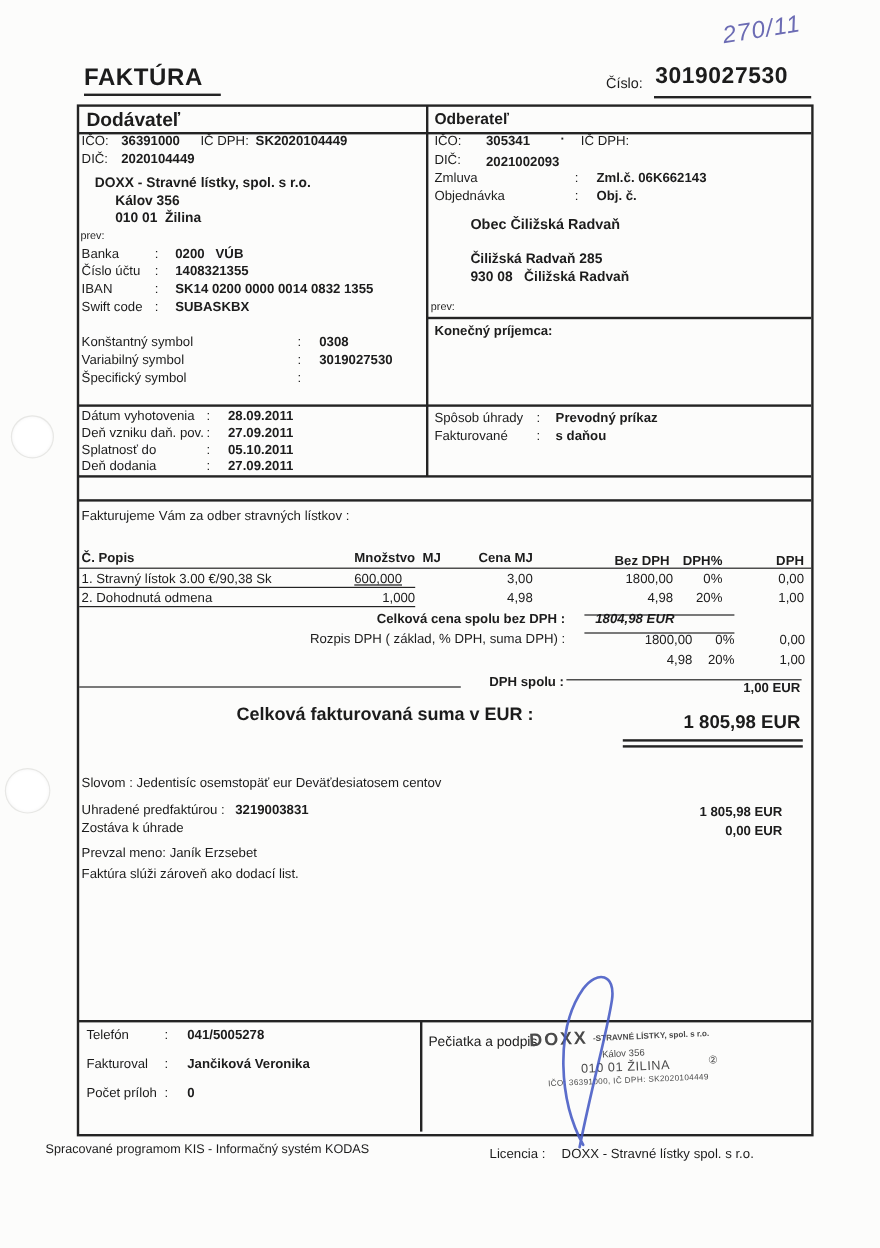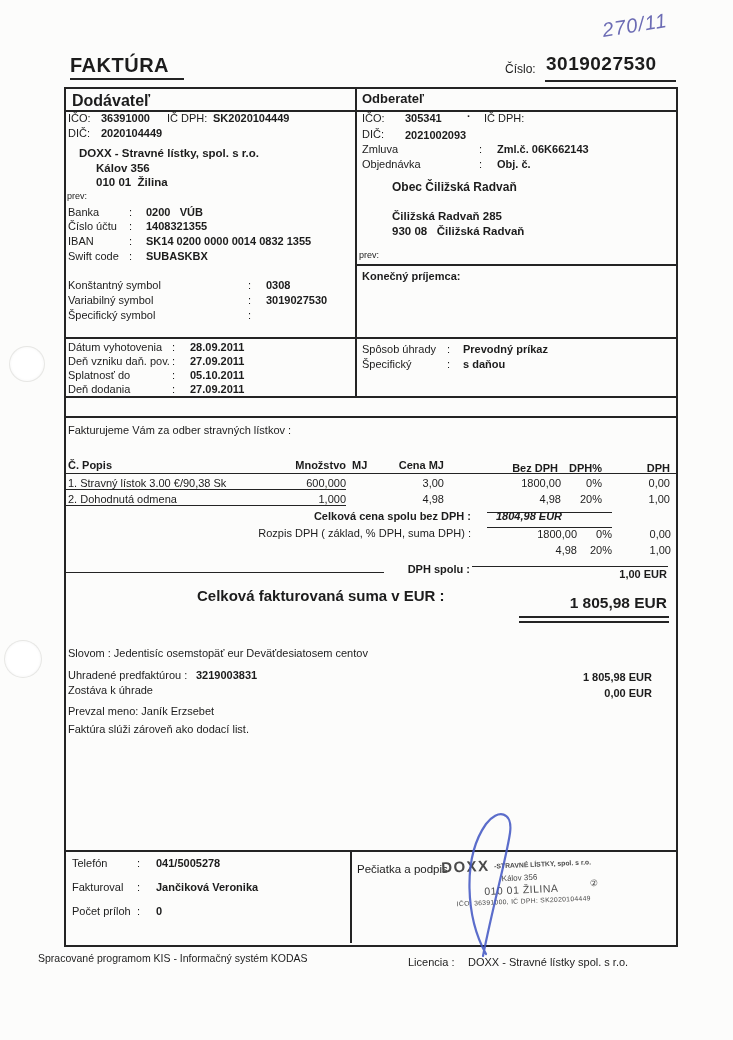--- a/index.html
+++ b/index.html
@@ -104,37 +104,37 @@
   <span class="t" style="left:68px;top:369px;">Splatnosť do</span>
   <span class="t" style="left:172px;top:369px;">:</span>
   <span class="t b" style="left:190px;top:369px;">05.10.2011</span>
   <span class="t" style="left:68px;top:383px;">Deň dodania</span>
   <span class="t" style="left:172px;top:383px;">:</span>
   <span class="t b" style="left:190px;top:383px;">27.09.2011</span>
 
   <span class="t" style="left:362px;top:343px;">Spôsob úhrady</span>
   <span class="t" style="left:447px;top:343px;">:</span>
   <span class="t b" style="left:463px;top:343px;">Prevodný príkaz</span>
-  <span class="t" style="left:362px;top:358px;">Špecifický</span>
+  <span class="t" style="left:362px;top:358px;">Fakturované</span>
   <span class="t" style="left:447px;top:358px;">:</span>
   <span class="t b" style="left:463px;top:358px;">s daňou</span>
 
 
   <span class="t" style="left:68px;top:424px;">Fakturujeme Vám za odber stravných lístkov :</span>
   <span class="t b" style="left:68px;top:459px;">Č. Popis</span>
   <span class="t b" style="right:387px;top:459px;">Množstvo</span>
   <span class="t b" style="left:352px;top:459px;">MJ</span>
   <span class="t b" style="right:289px;top:459px;">Cena MJ</span>
   <span class="t b" style="right:175px;top:462px;">Bez DPH</span>
   <span class="t b" style="right:131px;top:462px;">DPH%</span>
   <span class="t b" style="right:63px;top:462px;">DPH</span>
   <div class="ln" style="left:66px;top:473px;width:610px;height:1.3px;"></div>
 
   <span class="t" style="left:68px;top:477px;">1. Stravný lístok 3.00 €/90,38 Sk</span>
-  <span class="t" style="right:387px;top:477px;">600,000</span>
+  <span class="t" style="right:398px;top:477px;text-decoration:underline;">600,000</span>
   <span class="t" style="right:289px;top:477px;">3,00</span>
   <span class="t" style="right:172px;top:477px;">1800,00</span>
   <span class="t" style="right:131px;top:477px;">0%</span>
   <span class="t" style="right:63px;top:477px;">0,00</span>
   <div class="ln" style="left:66px;top:489px;width:280px;height:1.2px;"></div>
 
   <span class="t" style="left:68px;top:493px;">2. Dohodnutá odmena</span>
   <span class="t" style="right:387px;top:493px;">1,000</span>
   <span class="t" style="right:289px;top:493px;">4,98</span>
   <span class="t" style="right:172px;top:493px;">4,98</span>

